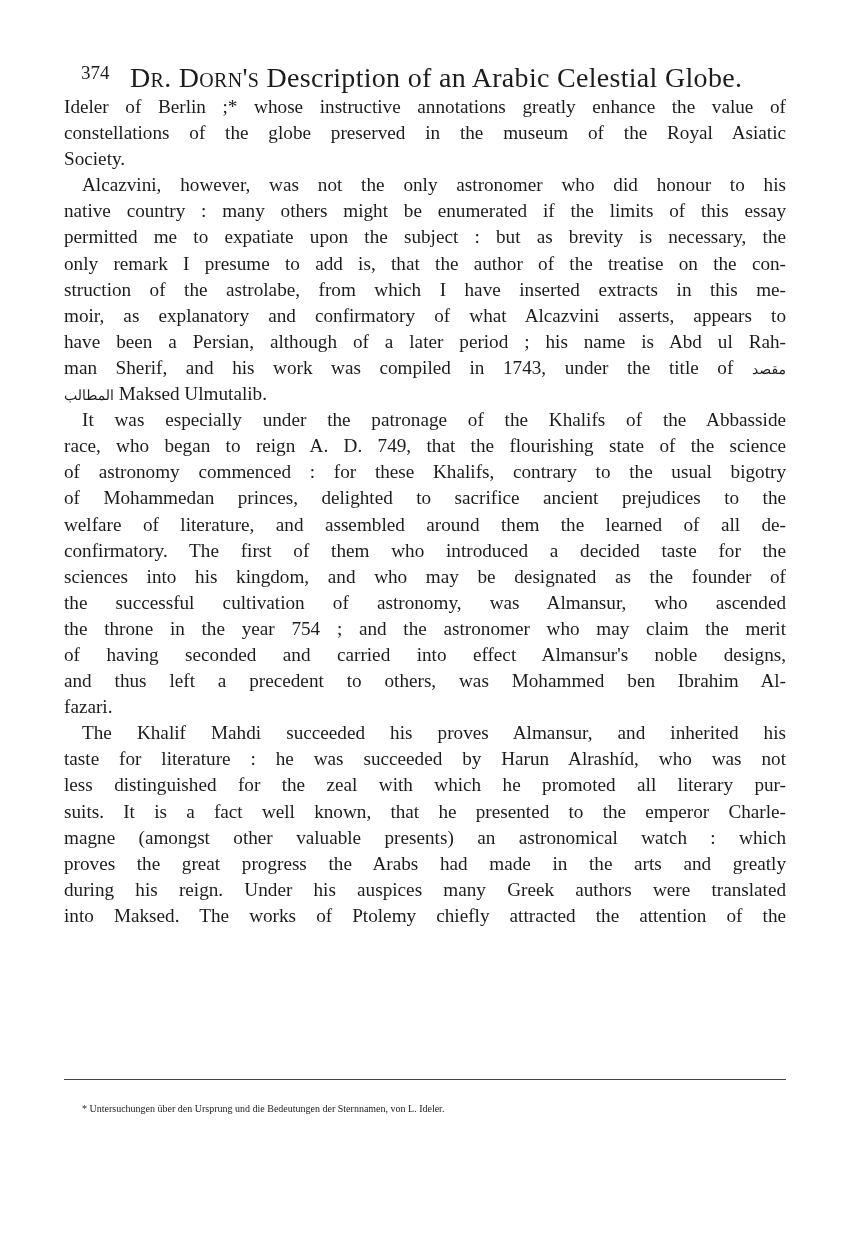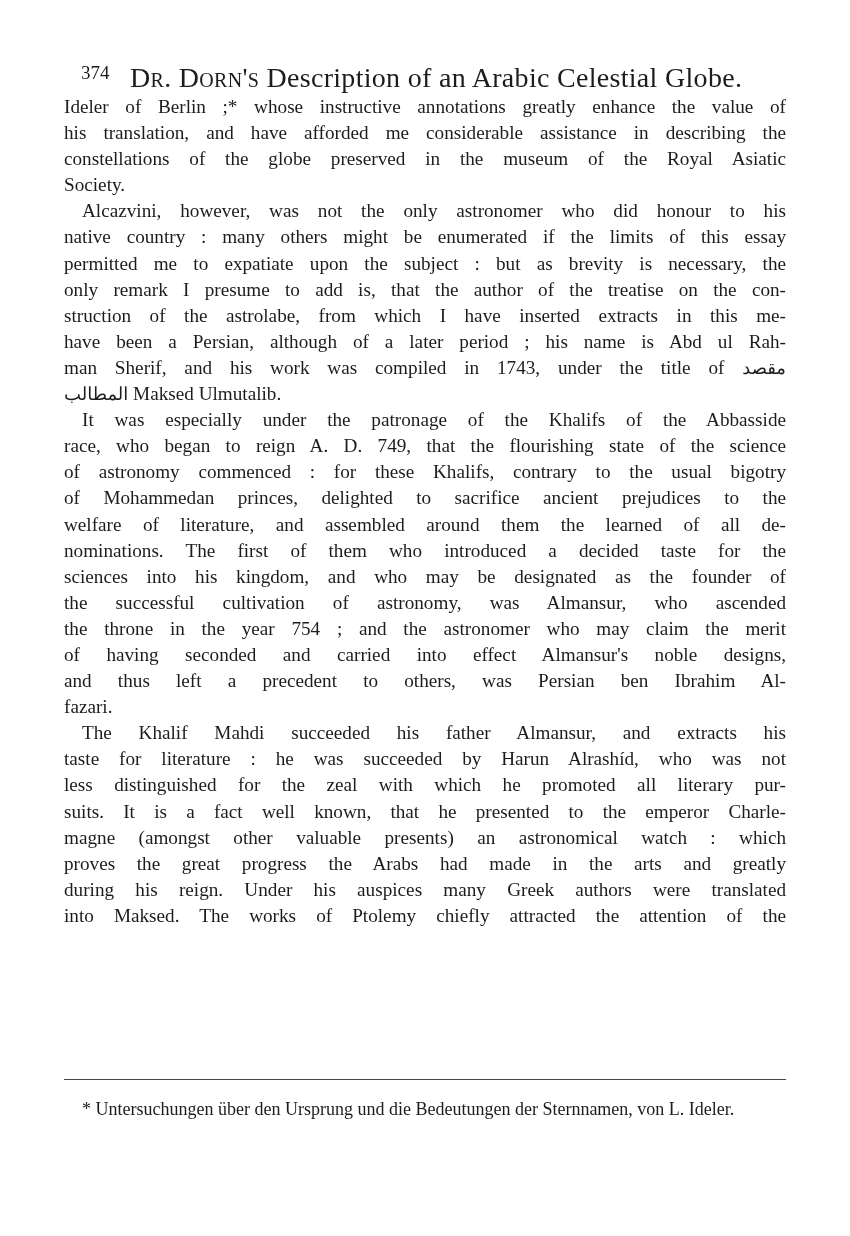--- a/index.html
+++ b/index.html
@@ -68,35 +68,35 @@
       text-align-last: left;
     }
     .line.indent {
       padding-left: 18px;
     }
     .italic {
       font-style: italic;
     }
     .arabic {
       font-family: Liberation Sans, sans-serif;
-      font-size: 18px;
+      font-size: 14px;
     }
     .footnote-rule {
       position: absolute;
       top: 1079px;
       left: 0;
       width: 722px;
       border-top: 1px solid #444;
     }
     .footnote {
       position: absolute;
       top: 1096px;
       left: 0;
       width: 722px;
-      font-size: 18px;
+      font-size: 10px;
       line-height: 26px;
     }
     .footnote .fn-line {
       display: block;
       white-space: nowrap;
     }
     .footnote .fn-line.first {
       padding-left: 18px;
     }
   </style>
@@ -106,47 +106,47 @@
 <div class="page">
 
   <div class="running-head">
     <span class="page-number">374</span>
     <span class="running-title"><span class="sc">Dr. Dorn's</span><span> Description of an Arabic Celestial Globe.</span></span>
   </div>
 
   <div class="body-text">
 
     <span class="line">Ideler of Berlin ;* whose instructive annotations greatly enhance the value of</span>
-    <span class="line">his translation, and have afforded me considerable assistance in describing the</span>
     <span class="line">constellations of the globe preserved in the museum of the Royal Asiatic</span>
     <span class="line last">Society.</span>
 
     <span class="line indent">Alcazvini, however, was not the only astronomer who did honour to his</span>
     <span class="line">native country : many others might be enumerated if the limits of this essay</span>
     <span class="line">permitted me to expatiate upon the subject : but as brevity is necessary, the</span>
     <span class="line">only remark I presume to add is, that the author of the treatise on the con-</span>
     <span class="line">struction of the astrolabe, from which I have inserted extracts in this me-</span>
+    <span class="line">moir, as explanatory and confirmatory of what Alcazvini asserts, appears to</span>
     <span class="line">have been a Persian, although of a later period ; his name is Abd ul Rah-</span>
     <span class="line" style="text-align-last: justify;"><span>man Sherif, and his work was compiled in 1743, under the title of</span> <span class="arabic">مقصد</span></span>
     <span class="line last"><span class="arabic">المطالب</span> <span>Maksed Ulmutalib.</span></span>
 
     <span class="line indent">It was especially under the patronage of the Khalifs of the Abbasside</span>
     <span class="line">race, who began to reign A. D. 749, that the flourishing state of the science</span>
     <span class="line">of astronomy commenced : for these Khalifs, contrary to the usual bigotry</span>
     <span class="line">of Mohammedan princes, delighted to sacrifice ancient prejudices to the</span>
     <span class="line">welfare of literature, and assembled around them the learned of all de-</span>
-    <span class="line">nominations. The first of them who introduced a decided taste for the</span>
+    <span class="line">confirmatory. The first of them who introduced a decided taste for the</span>
     <span class="line">sciences into his kingdom, and who may be designated as the founder of</span>
     <span class="line">the successful cultivation of astronomy, was Almansur, who ascended</span>
     <span class="line">the throne in the year 754 ; and the astronomer who may claim the merit</span>
     <span class="line">of having seconded and carried into effect Almansur's noble designs,</span>
-    <span class="line">and thus left a precedent to others, was Persian ben Ibrahim Al-</span>
+    <span class="line">and thus left a precedent to others, was Mohammed ben Ibrahim Al-</span>
     <span class="line last">fazari.</span>
 
-    <span class="line indent">The Khalif Mahdi succeeded his father Almansur, and extracts his</span>
+    <span class="line indent">The Khalif Mahdi succeeded his proves Almansur, and inherited his</span>
     <span class="line">taste for literature : he was succeeded by Harun Alrashíd, who was not</span>
     <span class="line">less distinguished for the zeal with which he promoted all literary pur-</span>
     <span class="line">suits. It is a fact well known, that he presented to the emperor Charle-</span>
     <span class="line">magne (amongst other valuable presents) an astronomical watch : which</span>
     <span class="line">proves the great progress the Arabs had made in the arts and greatly</span>
     <span class="line">during his reign. Under his auspices many Greek authors were translated</span>
     <span class="line">into Maksed. The works of Ptolemy chiefly attracted the attention of the</span>
   </div>
 
   <div class="footnote-rule"></div>

